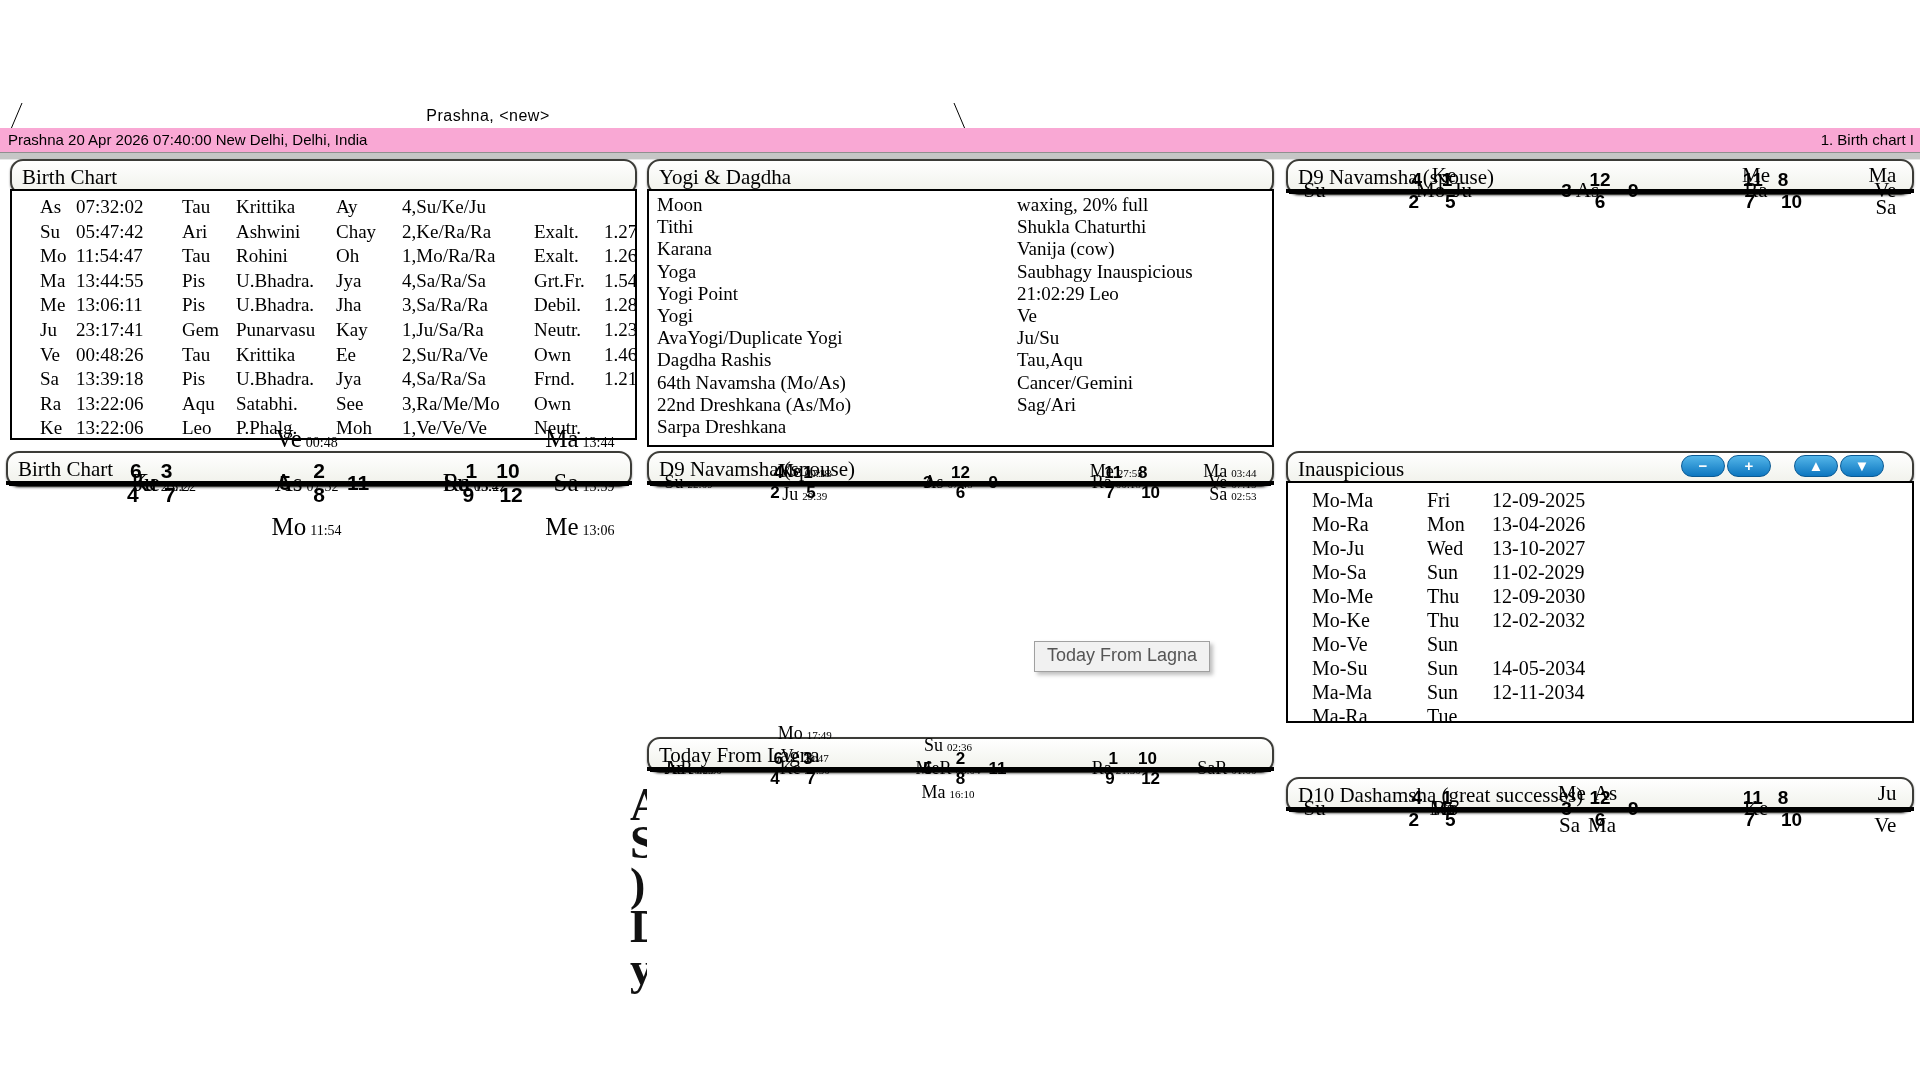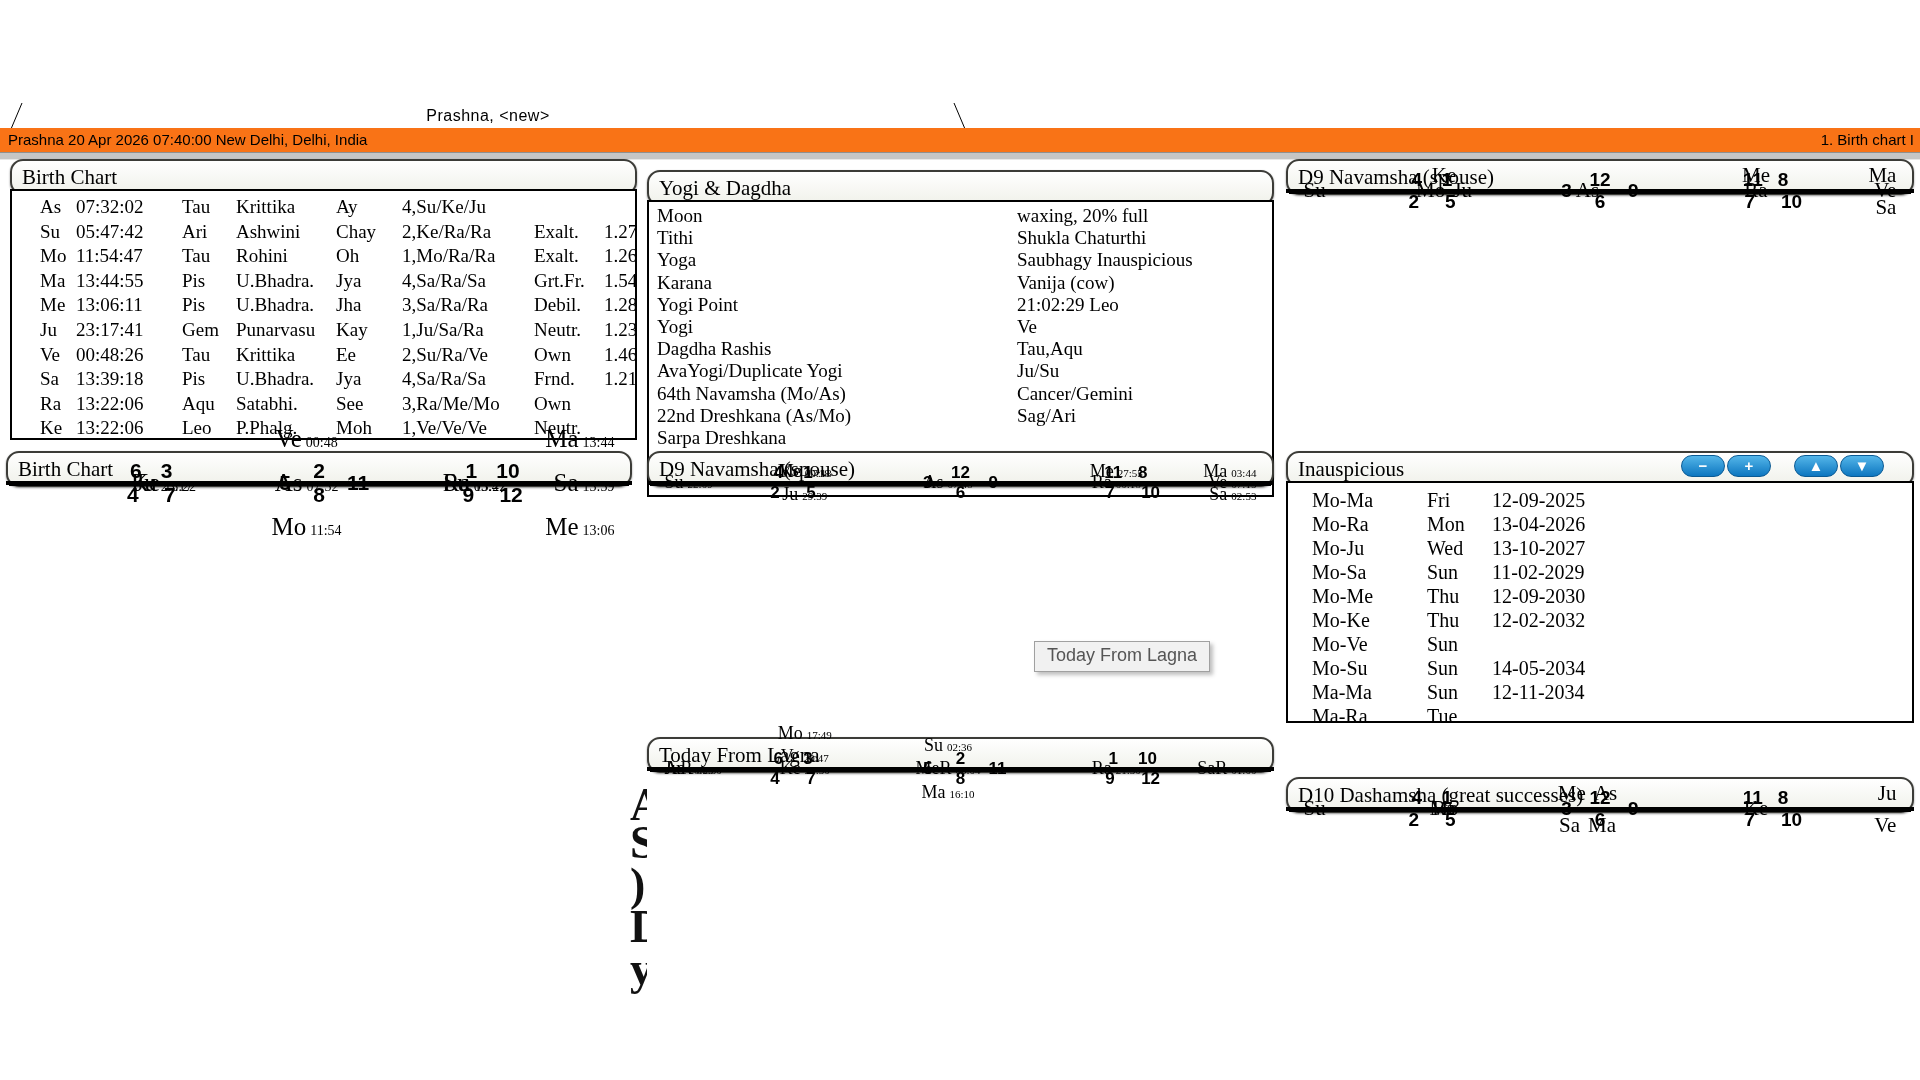--- a/index.html
+++ b/index.html
@@ -3,21 +3,21 @@
 <meta charset="utf-8">
 <style>
   html,body{margin:0;padding:0;width:1920px;height:1080px;overflow:hidden;background:#fff;}
   body{position:relative;font-family:"Liberation Sans",sans-serif;color:#000;}
 
   
   .tabstrip{position:absolute;left:8px;top:103px;width:1920px;height:26px;}
   .tabstrip svg{position:absolute;left:0;top:0;}
   .tab-title{position:absolute;left:0;top:4px;width:960px;text-align:center;
              font:16px "Liberation Sans",sans-serif;letter-spacing:.5px;}
-  .statusbar{position:absolute;left:0;top:128px;width:1920px;height:24px;background:#f97316;}
+  .statusbar{position:absolute;left:0;top:128px;width:1920px;height:24px;background:#f9a8d4;}
   .statusbar .sleft{position:absolute;left:8px;top:3px;font:15px "Liberation Sans",sans-serif;}
   .statusbar .sright{position:absolute;right:6px;top:3px;font:15px "Liberation Sans",sans-serif;}
   .graystrip{position:absolute;left:0;top:152px;width:1920px;height:6px;background:#c6c6c6;
              border-top:1px solid #8f8f8f;border-bottom:1px solid #e8e8e8;}
 
   
   .panel{position:absolute;}
   .panel-hd{position:absolute;left:0;right:0;top:0;height:27px;box-sizing:border-box;
             border:2px solid #3c3c38;border-radius:13px;background:linear-gradient(#ffffff,#f0f1ea);
             box-shadow:0 1px 2px rgba(0,0,0,.45);display:flex;align-items:center;padding:16px 10px;}
@@ -194,57 +194,57 @@
           <span class="tcell">P.Phalg.</span>
           <span class="tcell">Moh</span>
           <span class="tcell">1,Ve/Ve/Ve</span>
           <span class="tcell">Neutr.</span>
           <span class="tcell"></span>
         </div>
       </div>
   </div>
 </div>
 
-<div class="panel" style="left:647px;top:170px;width:627px;height:327px;">
+<div class="panel" style="left:647px;top:159px;width:627px;height:288px;">
   <div class="panel-hd">
     <span class="ttl">Yogi &amp; Dagdha</span>
   </div>
   <div class="panel-bd">
     <div class="rows-yogi">
         <div class="yrow">
           <span class="ylab">Moon</span>
           <span class="yval">waxing, 20% full</span>
         </div>
         <div class="yrow">
           <span class="ylab">Tithi</span>
           <span class="yval">Shukla Chaturthi</span>
         </div>
         <div class="yrow">
+          <span class="ylab">Karana</span>
+          <span class="yval">Vanija (cow)</span>
+        </div>
+        <div class="yrow">
           <span class="ylab">Yoga</span>
           <span class="yval">Saubhagy Inauspicious</span>
         </div>
         <div class="yrow">
-          <span class="ylab">Karana</span>
-          <span class="yval">Vanija (cow)</span>
-        </div>
-        <div class="yrow">
           <span class="ylab">Yogi Point</span>
           <span class="yval">21:02:29 Leo</span>
         </div>
         <div class="yrow">
           <span class="ylab">Yogi</span>
           <span class="yval">Ve</span>
         </div>
         <div class="yrow">
+          <span class="ylab">AvaYogi/Duplicate Yogi</span>
+          <span class="yval">Ju/Su</span>
+        </div>
+        <div class="yrow">
           <span class="ylab">Dagdha Rashis</span>
           <span class="yval">Tau,Aqu</span>
-        </div>
-        <div class="yrow">
-          <span class="ylab">AvaYogi/Duplicate Yogi</span>
-          <span class="yval">Ju/Su</span>
         </div>
         <div class="yrow">
           <span class="ylab">64th Navamsha (Mo/As)</span>
           <span class="yval">Cancer/Gemini</span>
         </div>
         <div class="yrow">
           <span class="ylab">22nd Dreshkana (As/Mo)</span>
           <span class="yval">Sag/Ari</span>
         </div>
         <div class="yrow">

